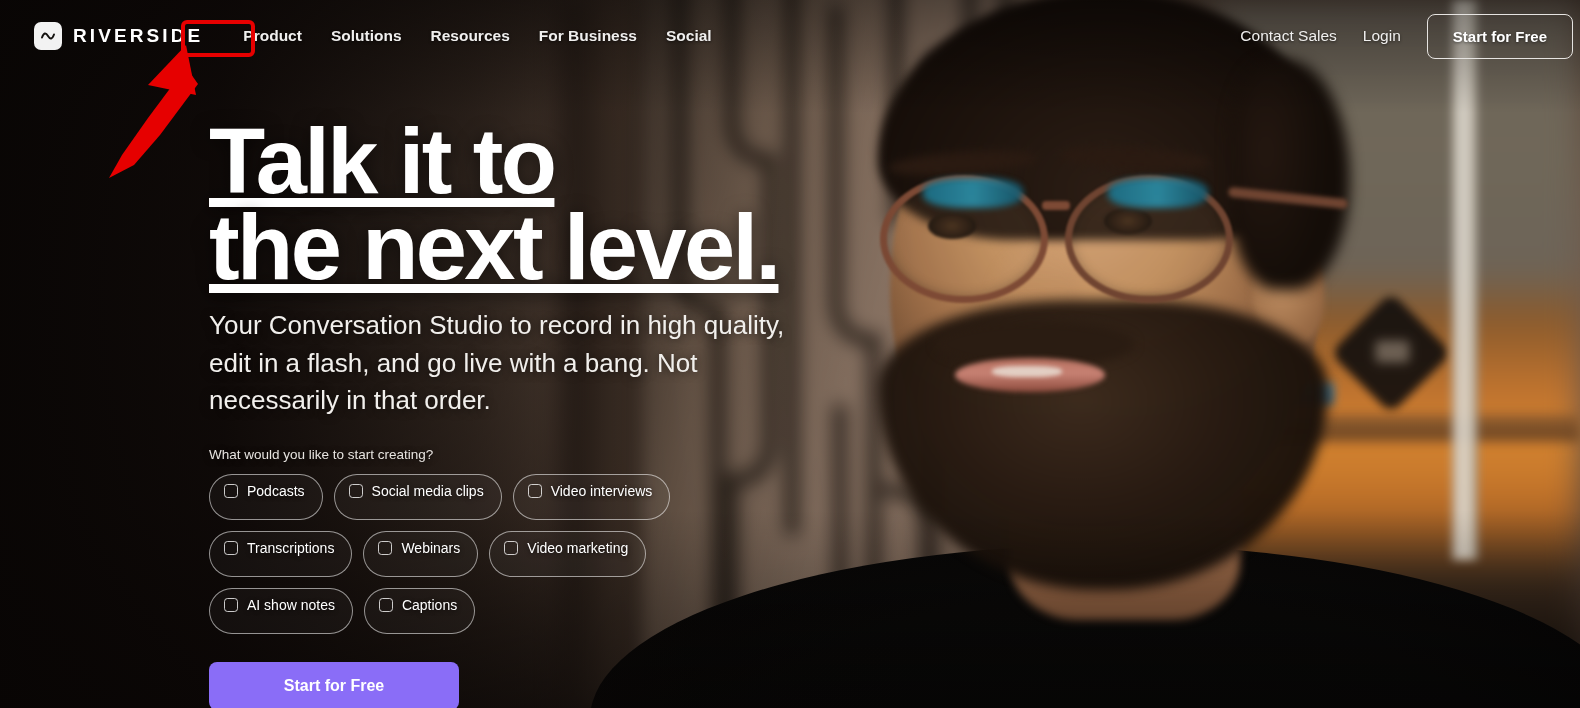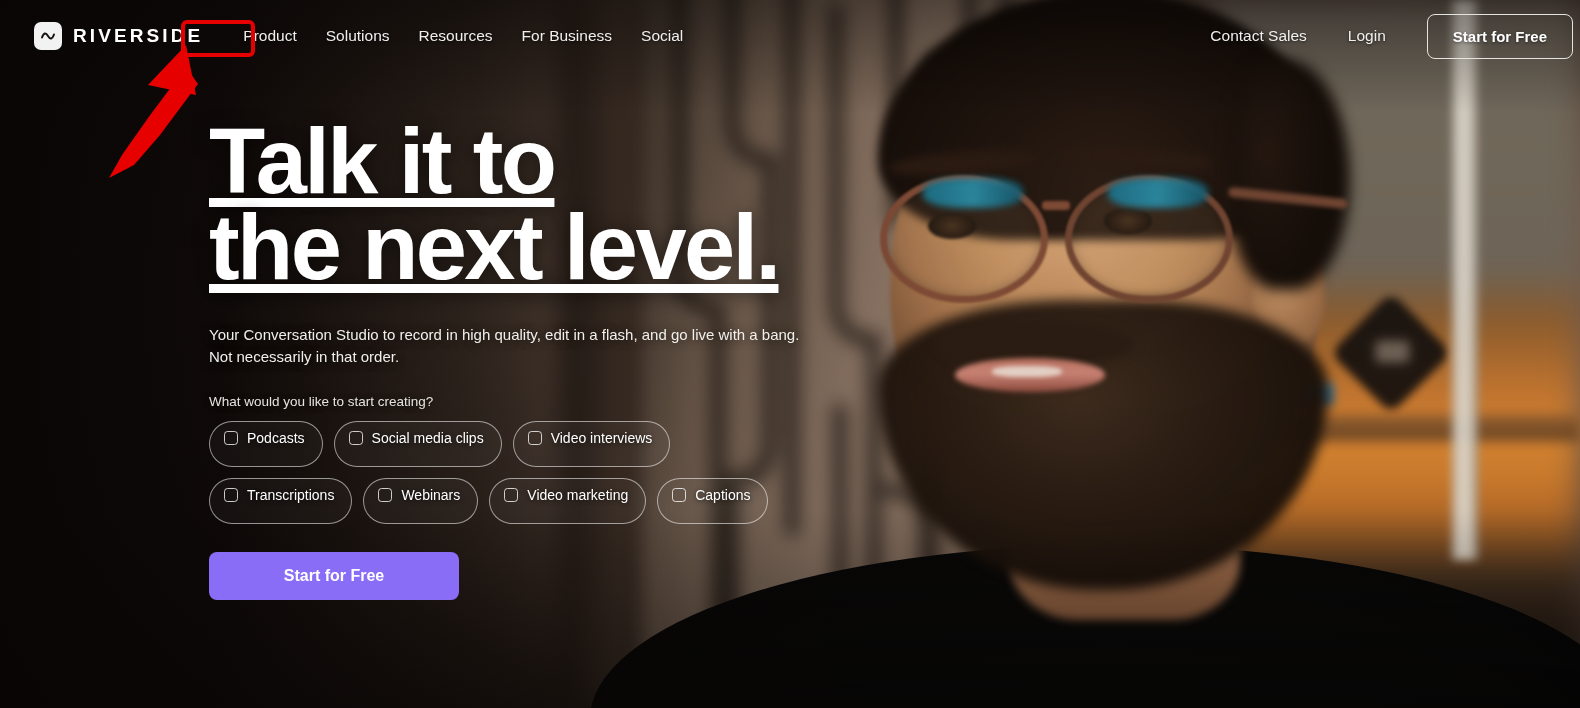--- a/index.html
+++ b/index.html
@@ -197,45 +197,45 @@
   .brand { display: flex; align-items: center; gap: 11px; margin-left: 18px; }
   .brand-mark {
     width: 28px; height: 28px; background: #f2f2f2; border-radius: 7px;
     display: flex; align-items: center; justify-content: center;
   }
   .brand-name {
     color: #fff; font-size: 19px; font-weight: 700; letter-spacing: 3.1px;
   }
   .nav-links { display: flex; align-items: center; gap: 29px; margin-left: 40px; }
   .nav-link {
-    color: #f0efee; font-size: 15.5px; font-weight: 400; cursor: pointer;
+    color: #f0efee; font-size: 15.5px; font-weight: 700; cursor: pointer;
     text-shadow: 0 1px 3px rgba(0,0,0,.6); white-space: nowrap;
   }
   .nav-right {
-    margin-left: auto; display: flex; align-items: center; gap: 41px; margin-right: 23px;
+    margin-left: auto; display: flex; align-items: center; gap: 26px; margin-right: 23px;
   }
   .nav-right .nav-link { font-weight: 500; }
   .btn-outline {
     border: 1.4px solid #e6e4e1; border-radius: 8px;
     padding: 13px 25px; color: #fff; font-size: 15px; font-weight: 700;
     cursor: pointer; white-space: nowrap;
     text-shadow: 0 1px 3px rgba(0,0,0,.5);
   }
 
   
   .hero { position: absolute; left: 209px; top: 118px; width: 700px; z-index: 30; }
   .headline {
     color: #fff; font-size: 92px; line-height: .94; font-weight: 800;
     letter-spacing: -2.6px;
     text-shadow: 0 2px 18px rgba(0,0,0,.55);
     text-decoration: underline;
   }
   .headline .l2 { display: block; }
   .subhead {
-    margin-top: 33px; color: #f1efec; font-size: 15px; line-height: 1.45;
+    margin-top: 16px; color: #f1efec; font-size: 26px; line-height: 1.45;
     font-weight: 400; max-width: 615px;
     text-shadow: 0 1px 10px rgba(0,0,0,.6);
   }
   .prompt {
     margin-top: 27px; color: #e7e4e0; font-size: 13.5px; font-weight: 400;
     text-shadow: 0 1px 6px rgba(0,0,0,.6);
   }
   .chips { margin-top: 12px; display: flex; flex-wrap: wrap; gap: 11px; max-width: 580px; }
   .chip {
     display: flex; align-items: center; gap: 9px;
@@ -386,20 +386,24 @@
       <div class="chip">
         <span class="box"></span>
         <span class="lbl">Webinars</span>
       </div>
       <div class="chip">
         <span class="box"></span>
         <span class="lbl">Video marketing</span>
       </div>
       <div class="chip">
         <span class="box"></span>
+        <span class="lbl">AI show notes</span>
+      </div>
+      <div class="chip">
+        <span class="box"></span>
         <span class="lbl">Captions</span>
       </div>
     </div>
 
     <button class="cta">Start for Free</button>
   </div>
 
   <div class="annot">
     <div class="annot-box"></div>
     <svg width="1580" height="708" style="position:absolute;left:0;top:0">

